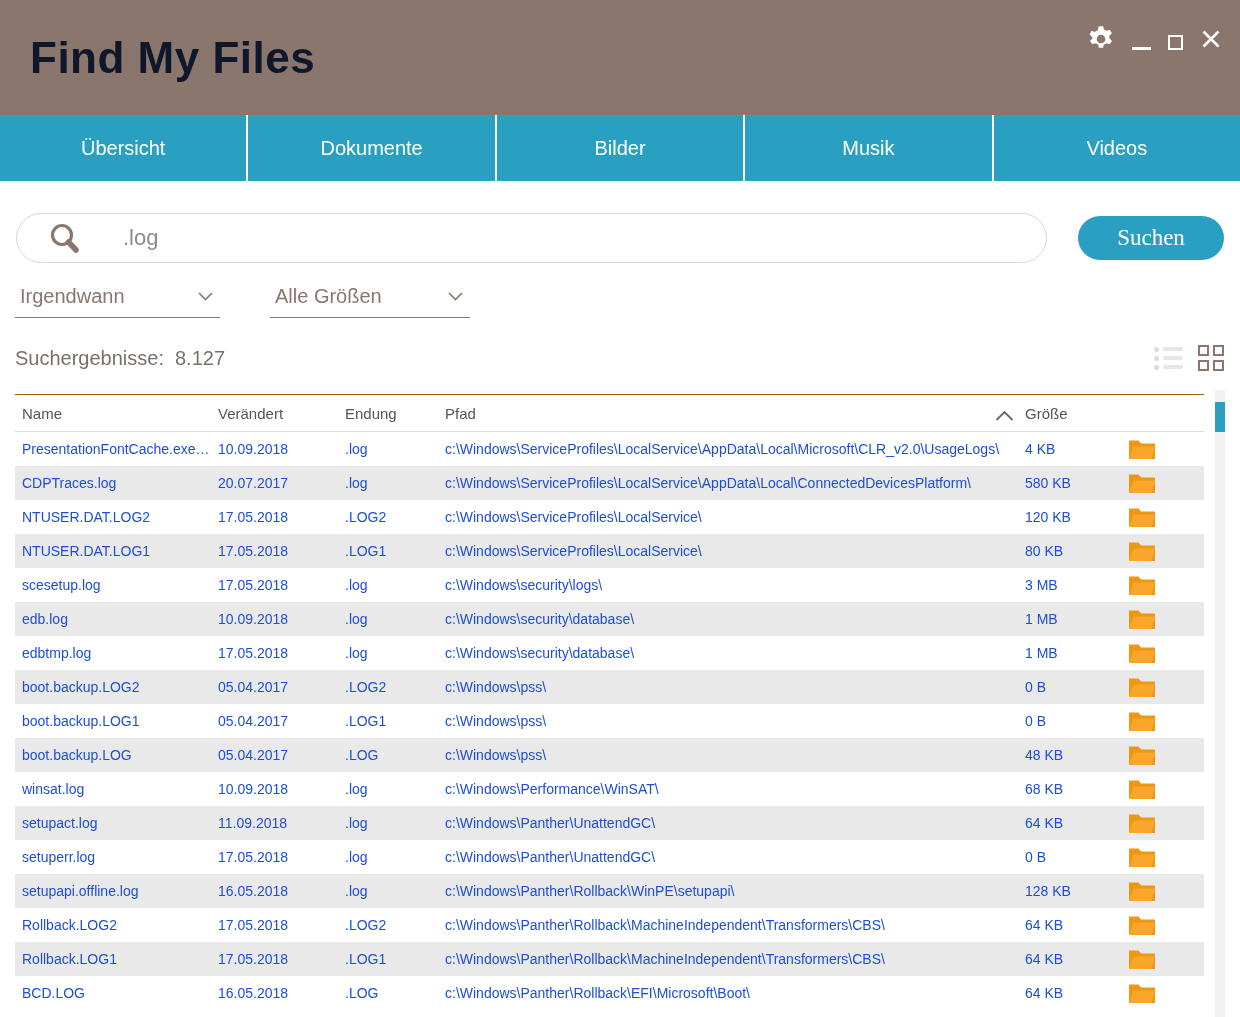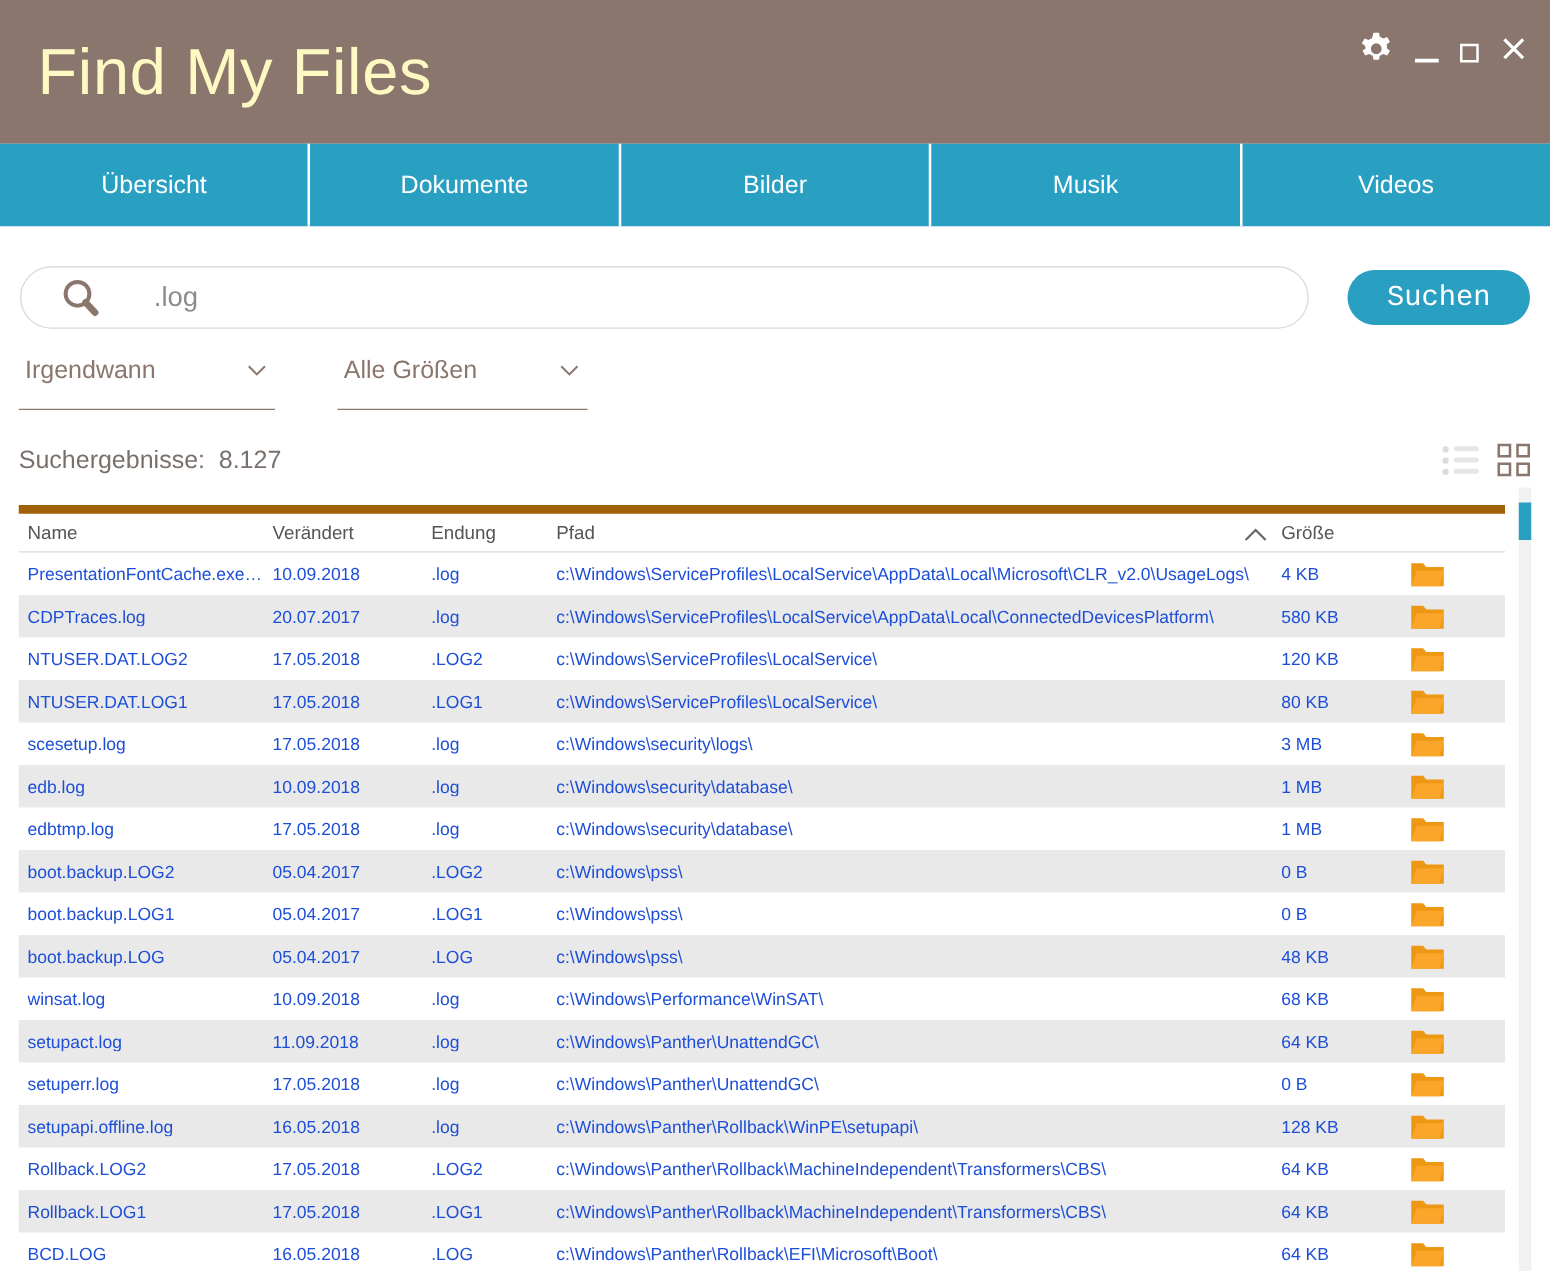--- a/index.html
+++ b/index.html
@@ -11,63 +11,63 @@
     --folder_dark:#ee9712;
   }
   *{box-sizing:border-box;}
   html,body{margin:0;padding:0;}
   body{
     width:1240px;height:1017px;overflow:hidden;position:relative;
     background:#fff;font-family:"Liberation Sans",sans-serif;
   }
   
   .titlebar{height:115px;background:var(--titlebar);display:flex;align-items:center;padding-left:30px;position:relative;}
-  .titlebar .app-title{color:#fef9c3;font-size:52px;font-weight:400;letter-spacing:.5px;margin:0;}
+  .titlebar .app-title{color:#0f172a;font-size:44px;font-weight:700;letter-spacing:.5px;margin:0;}
   .window-controls{position:absolute;top:24px;right:18px;display:flex;align-items:center;gap:17px;height:32px;}
   .wc-btn{display:flex;align-items:center;justify-content:center;cursor:pointer;background:none;border:none;padding:0;height:32px;}
   .min-glyph{width:19px;height:3px;background:#fff;margin-top:16px;}
   .max-glyph{width:15px;height:15px;border:2.5px solid #fff;margin-top:4px;}
   
   .tabbar{display:flex;height:66px;background:var(--accent);position:relative;}
   .tab{flex:1;display:flex;align-items:center;justify-content:center;color:#fff;font-size:20px;font-weight:300;
        border-right:2px solid #fff;cursor:pointer;position:relative;}
   .tab:last-child{border-right:none;}
   .tab.active::after{content:"";position:absolute;left:50%;bottom:-15px;transform:translateX(-50%);
        border-left:16px solid transparent;border-right:16px solid transparent;border-top:15px solid var(--accent);z-index:4;}
   
   .search-row{margin:32px 16px 0 16px;display:flex;align-items:center;gap:31px;height:50px;}
   .search-box{flex:1;height:50px;border:1px solid #d8d8d8;border-radius:26px;position:relative;display:flex;align-items:center;background:#fff;}
   .search-glyph{position:absolute;left:30px;top:7px;}
   .search-input{border:none;outline:none;background:transparent;margin-left:104px;font-size:22px;color:#8c8c8c;
        width:850px;font-family:"Liberation Sans",sans-serif;font-weight:300;}
   .search-button{width:146px;height:44px;border-radius:22px;background:var(--accent);color:#fff;font-size:23px;
-       font-weight:300;border:none;cursor:pointer;font-family:Liberation Mono, monospace;}
+       font-weight:300;border:none;cursor:pointer;font-family:Liberation Serif, serif;}
   
   .filters{margin:22px 16px 0 15px;display:flex;}
   .filter{border-bottom:1px solid var(--taupe);color:var(--taupe);font-size:20px;font-weight:300;
-       padding:0 6px 19px 5px;display:flex;align-items:center;justify-content:space-between;cursor:pointer;}
+       padding:0 6px 9px 5px;display:flex;align-items:center;justify-content:space-between;cursor:pointer;}
   .filter:nth-of-type(1){width:205px;margin-right:50px;}
   .filter:nth-of-type(2){width:200px;margin-right:55px;}
   .filter:nth-of-type(3){width:198px;}
   
   .results-bar{margin:26px 16px 0 15px;display:flex;align-items:center;height:28px;}
   .results-label,.results-count{color:#7a706b;font-size:20px;}
   .results-count{margin-left:11px;}
   .view-toggles{margin-left:auto;display:flex;align-items:center;gap:15px;}
   .vt-btn{background:none;border:none;padding:0;cursor:pointer;display:block;}
   .list-glyph{display:flex;flex-direction:column;gap:4px;}
   .list-glyph .li-row{display:flex;align-items:center;gap:4px;}
   .list-glyph .li-dot{width:5px;height:5px;border-radius:50%;background:#dcdcdc;}
   .list-glyph .li-bar{width:20px;height:4.5px;border-radius:2px;background:#e6e6e6;}
   .grid-glyph{display:grid;grid-template-columns:11px 11px;grid-template-rows:11px 11px;gap:4px;}
   .grid-glyph span{border:2px solid var(--taupe);display:block;}
   
   .table{margin:22px 0 0 15px;width:1189px;position:relative;}
   .thead{display:grid;grid-template-columns:196px 127px 100px 580px 103px 1fr;padding-left:7px;height:38px;
-       align-items:center;border-top:7px solid #a16207;border-bottom:1px solid #dcdcdc;color:#555;font-size:15px;}
+       align-items:center;border-top:1px solid #a16207;border-bottom:1px solid #dcdcdc;color:#555;font-size:15px;}
   .th{cursor:pointer;}
   .th-size{position:relative;display:flex;align-items:center;}
   .sort-glyph{position:absolute;left:-31px;top:3px;}
   .rows .row{display:grid;grid-template-columns:196px 127px 100px 580px 103px 1fr;padding-left:7px;height:34px;
        align-items:center;font-size:14px;color:#1d4ed8;cursor:default;}
   .rows .row:nth-child(even){background:var(--row_alt);}
   .cell{overflow:hidden;white-space:nowrap;text-overflow:ellipsis;padding-right:8px;}
   .cell-icon{display:flex;align-items:center;padding-right:0;overflow:visible;cursor:pointer;}
   
   .scroll-track{position:absolute;right:15px;top:390px;width:10px;height:627px;background:#f1f1f1;}

